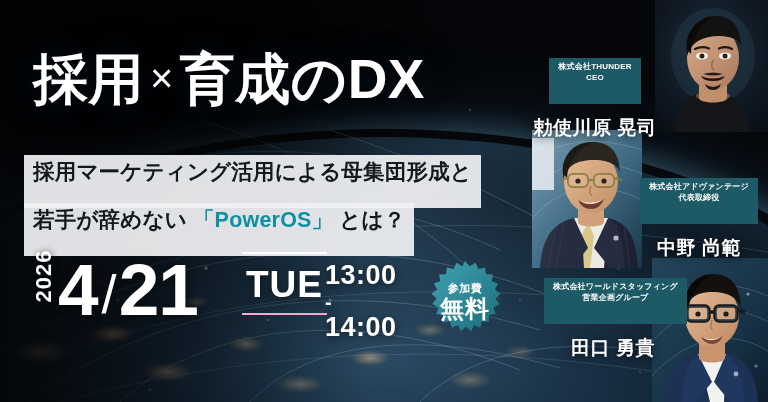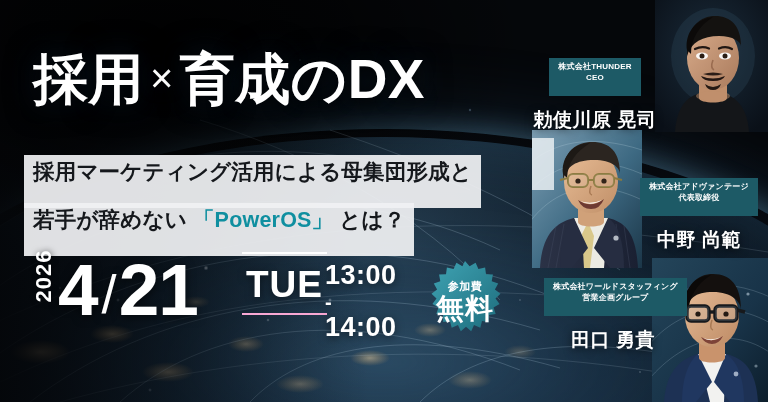--- a/index.html
+++ b/index.html
@@ -111,37 +111,37 @@
   
   .badge{
     position:absolute; left:424px; top:260px; width:82px; height:82px;
   }
   .badge svg{ position:absolute; inset:0; }
   .badge .btxt{
     position:absolute; inset:0; display:flex; flex-direction:column;
     align-items:center; justify-content:center; color:#ffffff;
   }
   .badge .small{ font-size:11px; font-weight:bold; letter-spacing:.5px; margin-bottom:1px; }
-  .badge .big{ font-size:28px; font-weight:bold; letter-spacing:1px; line-height:1; }
+  .badge .big{ font-size:24px; font-weight:bold; letter-spacing:1px; line-height:1; }
 
   
   .photo{ position:absolute; overflow:hidden; }
   #photo1{ left:655px; top:-4px; width:113px; height:136px; }
   #photo2{ left:532px; top:130px; width:110px; height:138px; }
   #photo3{ left:652px; top:258px; width:116px; height:144px; }
   .photo svg{ display:block; width:100%; height:100%; }
 
   
   .sp-block{ position:absolute; text-align:center; }
   .sp-title{
     display:inline-block;
     background:#1d5a66;
     color:#ffffff;
     font-size:8px; font-weight:bold; line-height:1.35;
-    padding:4px 9px 12px 9px;
+    padding:4px 9px 20px 9px;
     white-space:nowrap;
     letter-spacing:.2px;
   }
   .sp-name{
     color:#ffffff; font-weight:bold; font-size:19px;
     margin-top:11px; white-space:nowrap; letter-spacing:.5px;
     text-shadow:0 2px 8px rgba(0,0,0,.7);
   }
   #sp1{ left:529px; top:58px; width:132px; }
   #sp2{ left:630px; top:178px; width:138px; }

